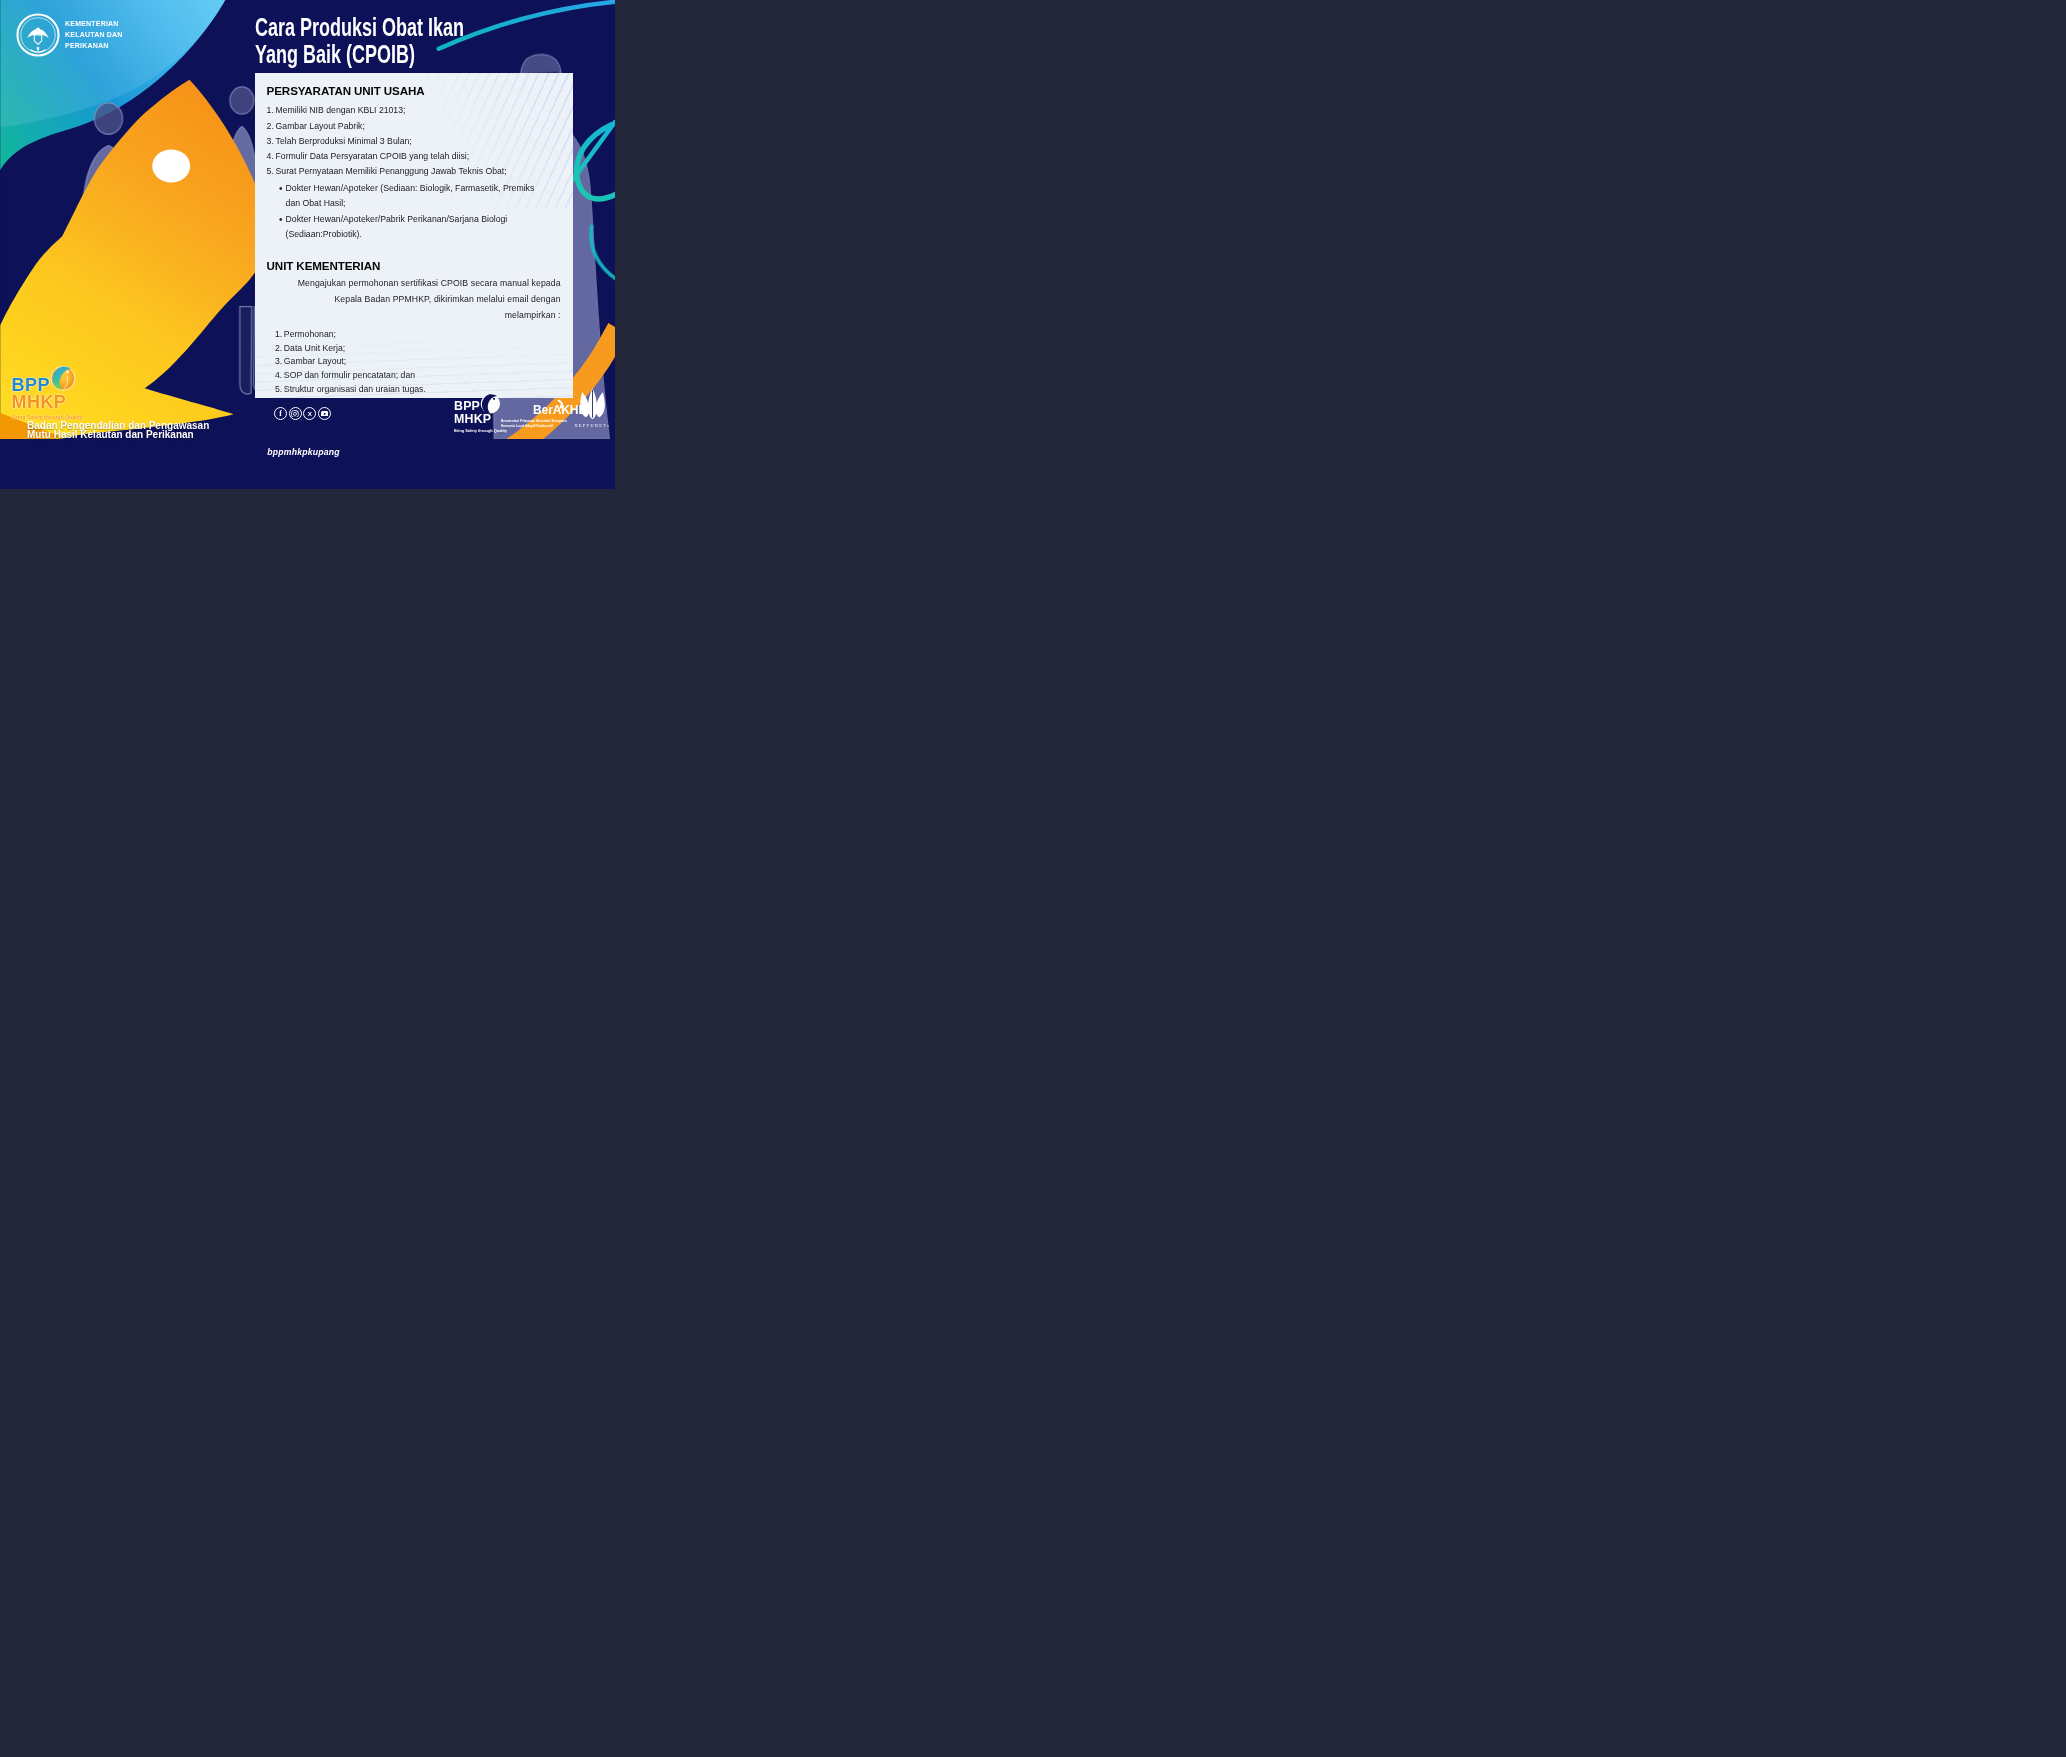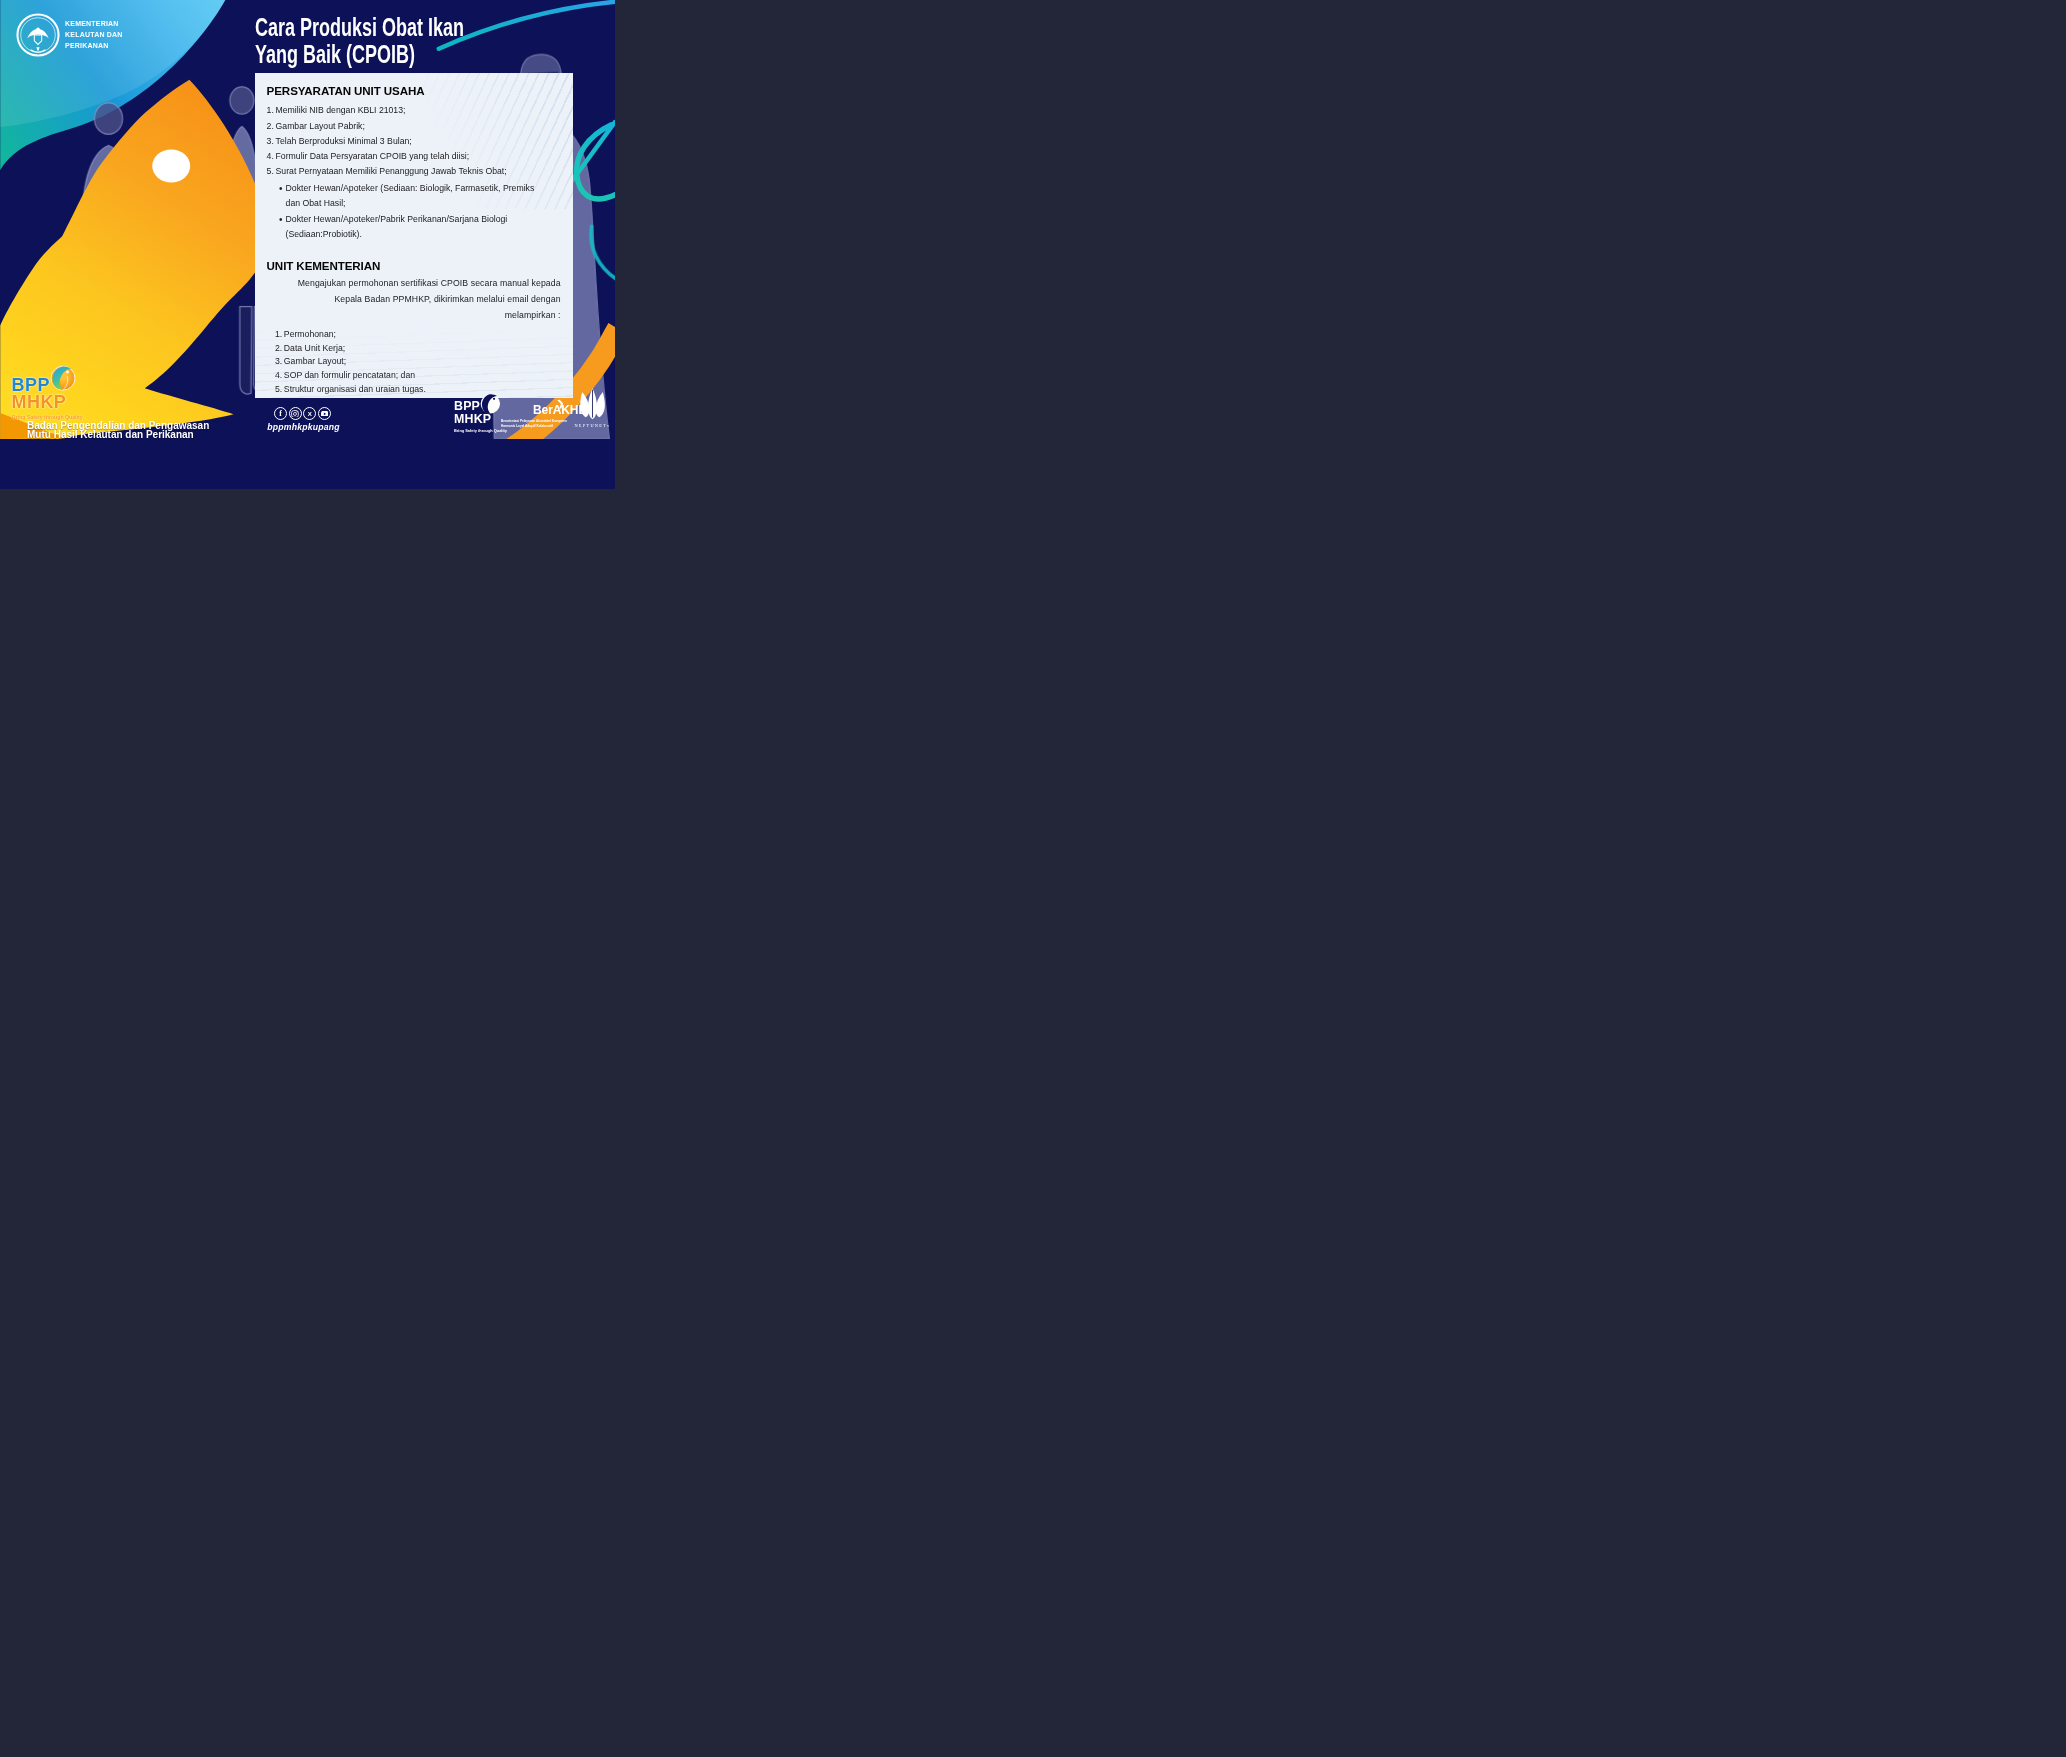--- a/index.html
+++ b/index.html
@@ -51,21 +51,21 @@
         text-shadow:0 0 1.7px #fff;white-space:nowrap;}
   .agency{position:absolute;left:27px;top:421px;color:#fff;font-weight:800;font-size:10px;
         line-height:9px;text-shadow:0 0.8px 1.2px rgba(0,0,0,.35);white-space:nowrap;}
 
   
   .social{position:absolute;left:274px;top:407px;display:flex;gap:1.7px;}
   .sicon{width:13px;height:13px;border:0.9px solid #fff;border-radius:50%;box-sizing:border-box;
          display:flex;align-items:center;justify-content:center;color:#fff;}
   .sicon.fb span{font-size:7.9px;font-weight:700;font-family:"Liberation Serif",serif;}
   .sicon.x span{font-size:6.2px;font-weight:800;}
-  .handle{position:absolute;left:264px;top:422px;width:79px;text-align:center;color:#fff;
+  .handle{position:absolute;left:264px;top:447px;width:79px;text-align:center;color:#fff;
           font-size:8.7px;font-weight:800;font-style:italic;letter-spacing:0.2px;}
 
   
   .bpp-right{position:absolute;left:454px;top:393px;color:#fff;}
   .bpp-right .w1{position:absolute;left:0;top:5.8px;font-size:12.4px;font-weight:800;letter-spacing:0.2px;}
   .bpp-right .fish{position:absolute;left:26.4px;top:0;}
   .bpp-right .w2{position:absolute;left:0;top:19px;font-size:12.4px;font-weight:800;letter-spacing:0.2px;}
   .bpp-right .tag{position:absolute;left:0;top:35px;font-size:3.9px;font-weight:700;white-space:nowrap;}
   .berakhlak{position:absolute;left:501px;top:403px;color:#fff;}
   .berakhlak .t{font-size:12px;font-weight:700;letter-spacing:-0.1px;padding-left:32px;}

